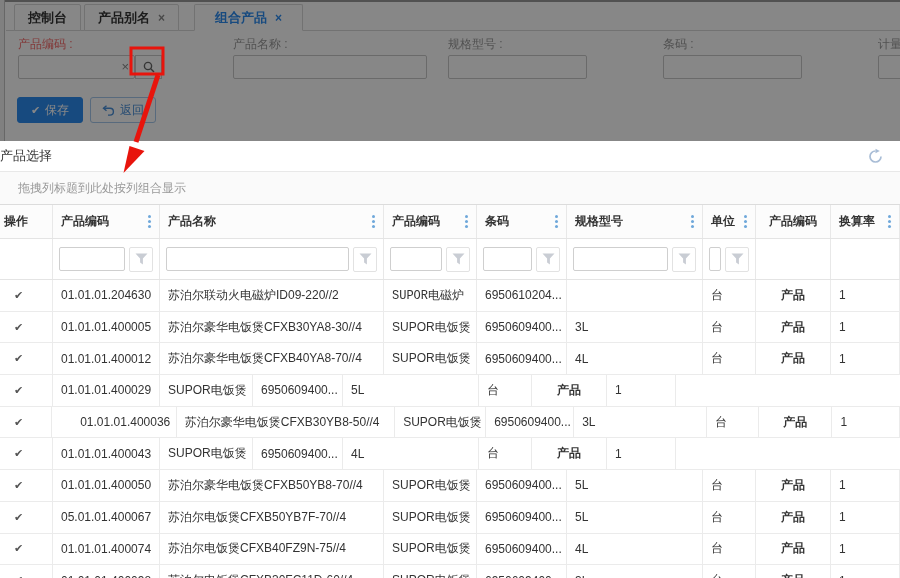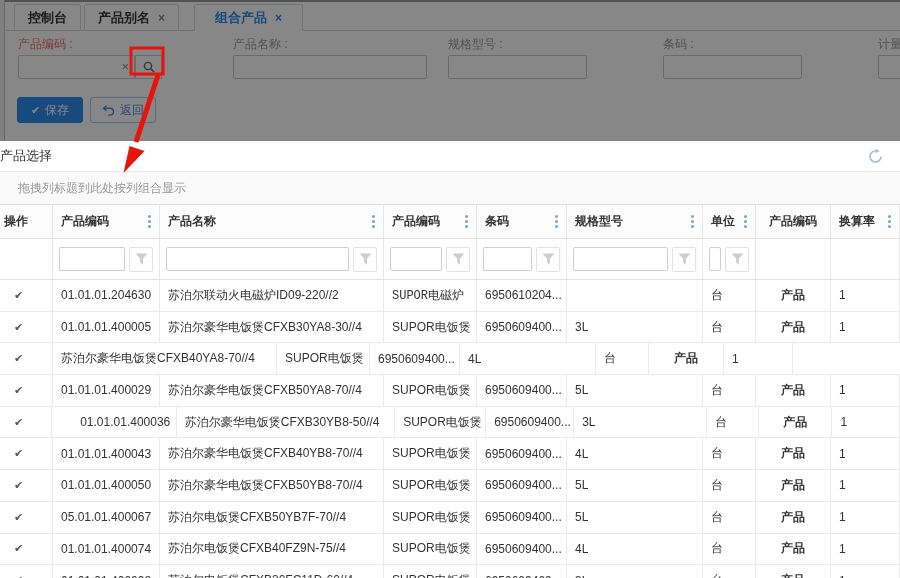--- a/index.html
+++ b/index.html
@@ -265,34 +265,34 @@
           <div class="tcell" style="width: 90px;">6950609400...</div>
           <div class="tcell" style="width: 136px;">3L</div>
           <div class="tcell" style="width: 53px;">台</div>
           <div class="tcell center" style="width: 75px;">产品</div>
           <div class="tcell" style="width: 69px;">1</div>
         </div>
         <div class="trow">
           <div class="tcell op" style="width: 53px;">
             <span class="check">✔</span>
           </div>
+          <div class="tcell" style="width: 107px;">01.01.01.400012</div>
           <div class="tcell" style="width: 224px;">苏泊尔豪华电饭煲CFXB40YA8-70//4</div>
           <div class="tcell" style="width: 93px;">SUPOR电饭煲</div>
           <div class="tcell" style="width: 90px;">6950609400...</div>
           <div class="tcell" style="width: 136px;">4L</div>
           <div class="tcell" style="width: 53px;">台</div>
           <div class="tcell center" style="width: 75px;">产品</div>
           <div class="tcell" style="width: 69px;">1</div>
         </div>
         <div class="trow">
           <div class="tcell op" style="width: 53px;">
             <span class="check">✔</span>
           </div>
           <div class="tcell" style="width: 107px;">01.01.01.400029</div>
-          <div class="tcell" style="width: 224px;">苏泊尔豪华电饭煲CFXB50YA8-70//4</div>
           <div class="tcell" style="width: 93px;">SUPOR电饭煲</div>
           <div class="tcell" style="width: 90px;">6950609400...</div>
           <div class="tcell" style="width: 136px;">5L</div>
           <div class="tcell" style="width: 53px;">台</div>
           <div class="tcell center" style="width: 75px;">产品</div>
           <div class="tcell" style="width: 69px;">1</div>
         </div>
         <div class="trow">
           <div class="tcell op" style="width: 53px;">
             <span class="check">✔</span>
@@ -304,21 +304,20 @@
           <div class="tcell" style="width: 136px;">3L</div>
           <div class="tcell" style="width: 53px;">台</div>
           <div class="tcell center" style="width: 75px;">产品</div>
           <div class="tcell" style="width: 69px;">1</div>
         </div>
         <div class="trow">
           <div class="tcell op" style="width: 53px;">
             <span class="check">✔</span>
           </div>
           <div class="tcell" style="width: 107px;">01.01.01.400043</div>
-          <div class="tcell" style="width: 224px;">苏泊尔豪华电饭煲CFXB40YB8-70//4</div>
           <div class="tcell" style="width: 93px;">SUPOR电饭煲</div>
           <div class="tcell" style="width: 90px;">6950609400...</div>
           <div class="tcell" style="width: 136px;">4L</div>
           <div class="tcell" style="width: 53px;">台</div>
           <div class="tcell center" style="width: 75px;">产品</div>
           <div class="tcell" style="width: 69px;">1</div>
         </div>
         <div class="trow">
           <div class="tcell op" style="width: 53px;">
             <span class="check">✔</span>

